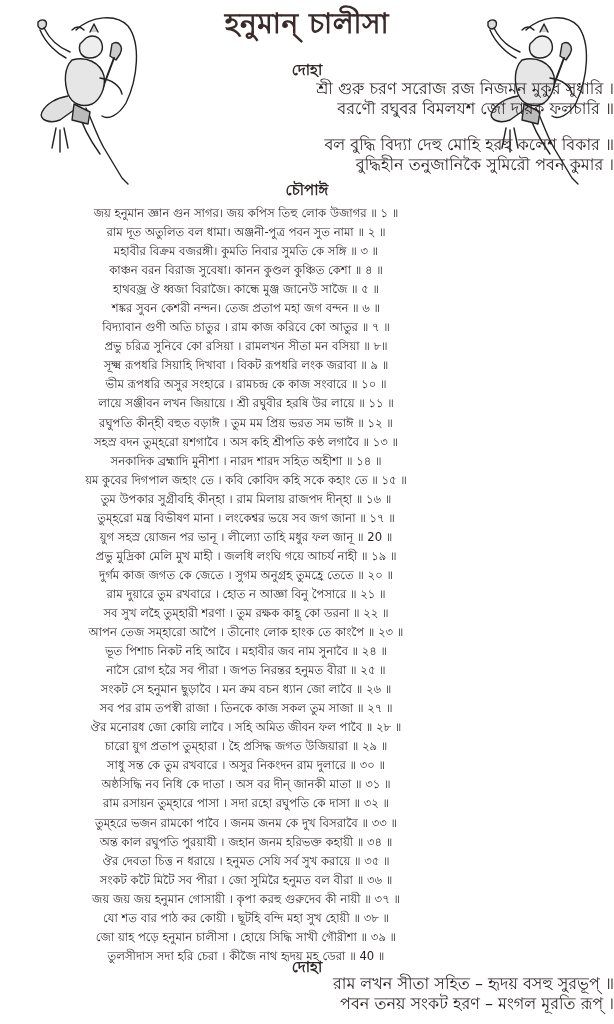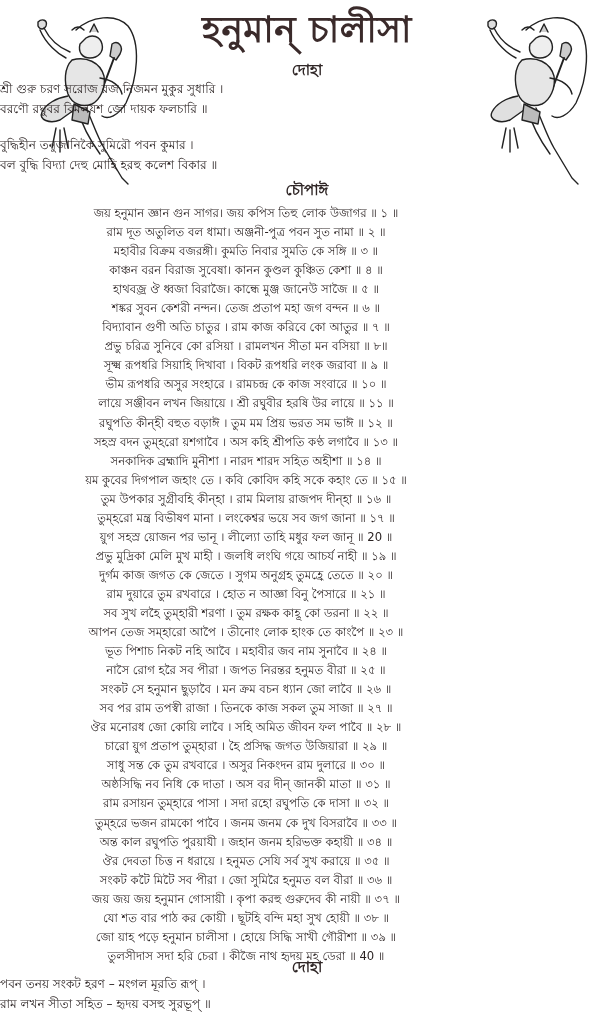--- a/index.html
+++ b/index.html
@@ -8,29 +8,29 @@
     font-family: "DejaVu Sans", "Liberation Sans", sans-serif;
     color: #2a2222;
   }
   .art {
     position: absolute; top: 8px; width: 132px; height: 178px;
   }
   .art-left { left: 16px; }
   .art-right { left: 466px; }
   .title {
     position: absolute; top: 2px; left: 0; width: 614px; text-align: center;
-    font-size: 36px; font-weight: bold; color: #3a2a2a; letter-spacing: 0.5px;
+    font-size: 28px; font-weight: bold; color: #3a2a2a; letter-spacing: 0.5px;
   }
   .section-head {
     position: absolute; left: 0; width: 614px; text-align: center;
     font-size: 15px; font-weight: bold; color: #2f2626;
   }
   .doha-block {
-    position: absolute; left: 0; width: 614px; text-align: left;
-    font-size: 12px; line-height: 20px;
+    position: absolute; left: 0; width: 614px; text-align: right;
+    font-size: 16px; line-height: 20px;
   }
   .doha-block .gap { height: 16px; }
   .chaupai {
     position: absolute; top: 204px; left: 0; width: 492px; text-align: center;
     font-size: 11.6px; line-height: 19.05px; white-space: nowrap;
   }
   .line { display: block; }
 </style>
 </head>
 <body>
@@ -82,22 +82,22 @@
 </div>
 
 <div class="title">হনুমান্ চালীসা</div>
 
 <div class="section-head" style="top:58px;">দোহা</div>
 
 <div class="doha-block" style="top:79px;">
   <span class="line">শ্রী গুরু চরণ সরোজ রজ নিজমন মুকুর সুধারি ।</span>
   <span class="line">বরণৌ রঘুবর বিমলযশ জো দায়ক ফলচারি ॥</span>
   <div class="gap"></div>
+  <span class="line">বল বুদ্ধি বিদ্যা দেহু মোহি হরহু কলেশ বিকার ॥</span>
   <span class="line">বুদ্ধিহীন তনুজানিকৈ সুমিরৌ পবন কুমার ।</span>
-  <span class="line">বল বুদ্ধি বিদ্যা দেহু মোহি হরহু কলেশ বিকার ॥</span>
 </div>
 
 <div class="section-head" style="top:178px;">চৌপাঈ</div>
 
 <div class="chaupai">
   <span class="line">জয় হনুমান জ্ঞান গুন সাগর। জয় কপিস তিহু লোক উজাগর ॥ ১ ॥</span>
   <span class="line">রাম দূত অতুলিত বল ধামা। অঞ্জনী-পুত্র পবন সুত নামা ॥ ২ ॥</span>
   <span class="line">মহাবীর বিক্রম বজরঙ্গী। কুমতি নিবার সুমতি কে সঙ্গি ॥ ৩ ॥</span>
   <span class="line">কাঞ্চন বরন বিরাজ সুবেষা। কানন কুণ্ডল কুঞ্চিত কেশা ॥ ৪ ॥</span>
   <span class="line">হাথবজ্র ঔ ধ্বজা বিরাজৈ। কান্ধে মুঞ্জ জানেউ সাজৈ ॥ ৫ ॥</span>
@@ -134,15 +134,15 @@
   <span class="line">সংকট কটৈ মিটৈ সব পীরা । জো সুমিরৈ হনুমত বল বীরা ॥ ৩৬ ॥</span>
   <span class="line">জয় জয় জয় হনুমান গোসায়ী । কৃপা করহু গুরুদেব কী নায়ী ॥ ৩৭ ॥</span>
   <span class="line">যো শত বার পাঠ কর কোয়ী । ছূটহি বন্দি মহা সুখ হোয়ী ॥ ৩৮ ॥</span>
   <span class="line">জো য়াহ পড়ে হনুমান চালীসা । হোয়ে সিদ্ধি সাখী গৌরীশা ॥ ৩৯ ॥</span>
   <span class="line">তুলসীদাস সদা হরি চেরা । কীজৈ নাথ হৃদয় মহ ডেরা ॥ 40 ॥</span>
 </div>
 
 <div class="section-head" style="top:955px;">দোহা</div>
 
 <div class="doha-block" style="top:974px;">
+  <span class="line">রাম লখন সীতা সহিত – হৃদয় বসহু সুরভূপ্ ॥</span>
   <span class="line">পবন তনয় সংকট হরণ – মংগল মূরতি রূপ্ ।</span>
-  <span class="line">রাম লখন সীতা সহিত – হৃদয় বসহু সুরভূপ্ ॥</span>
 </div>
 
 </body></html>

